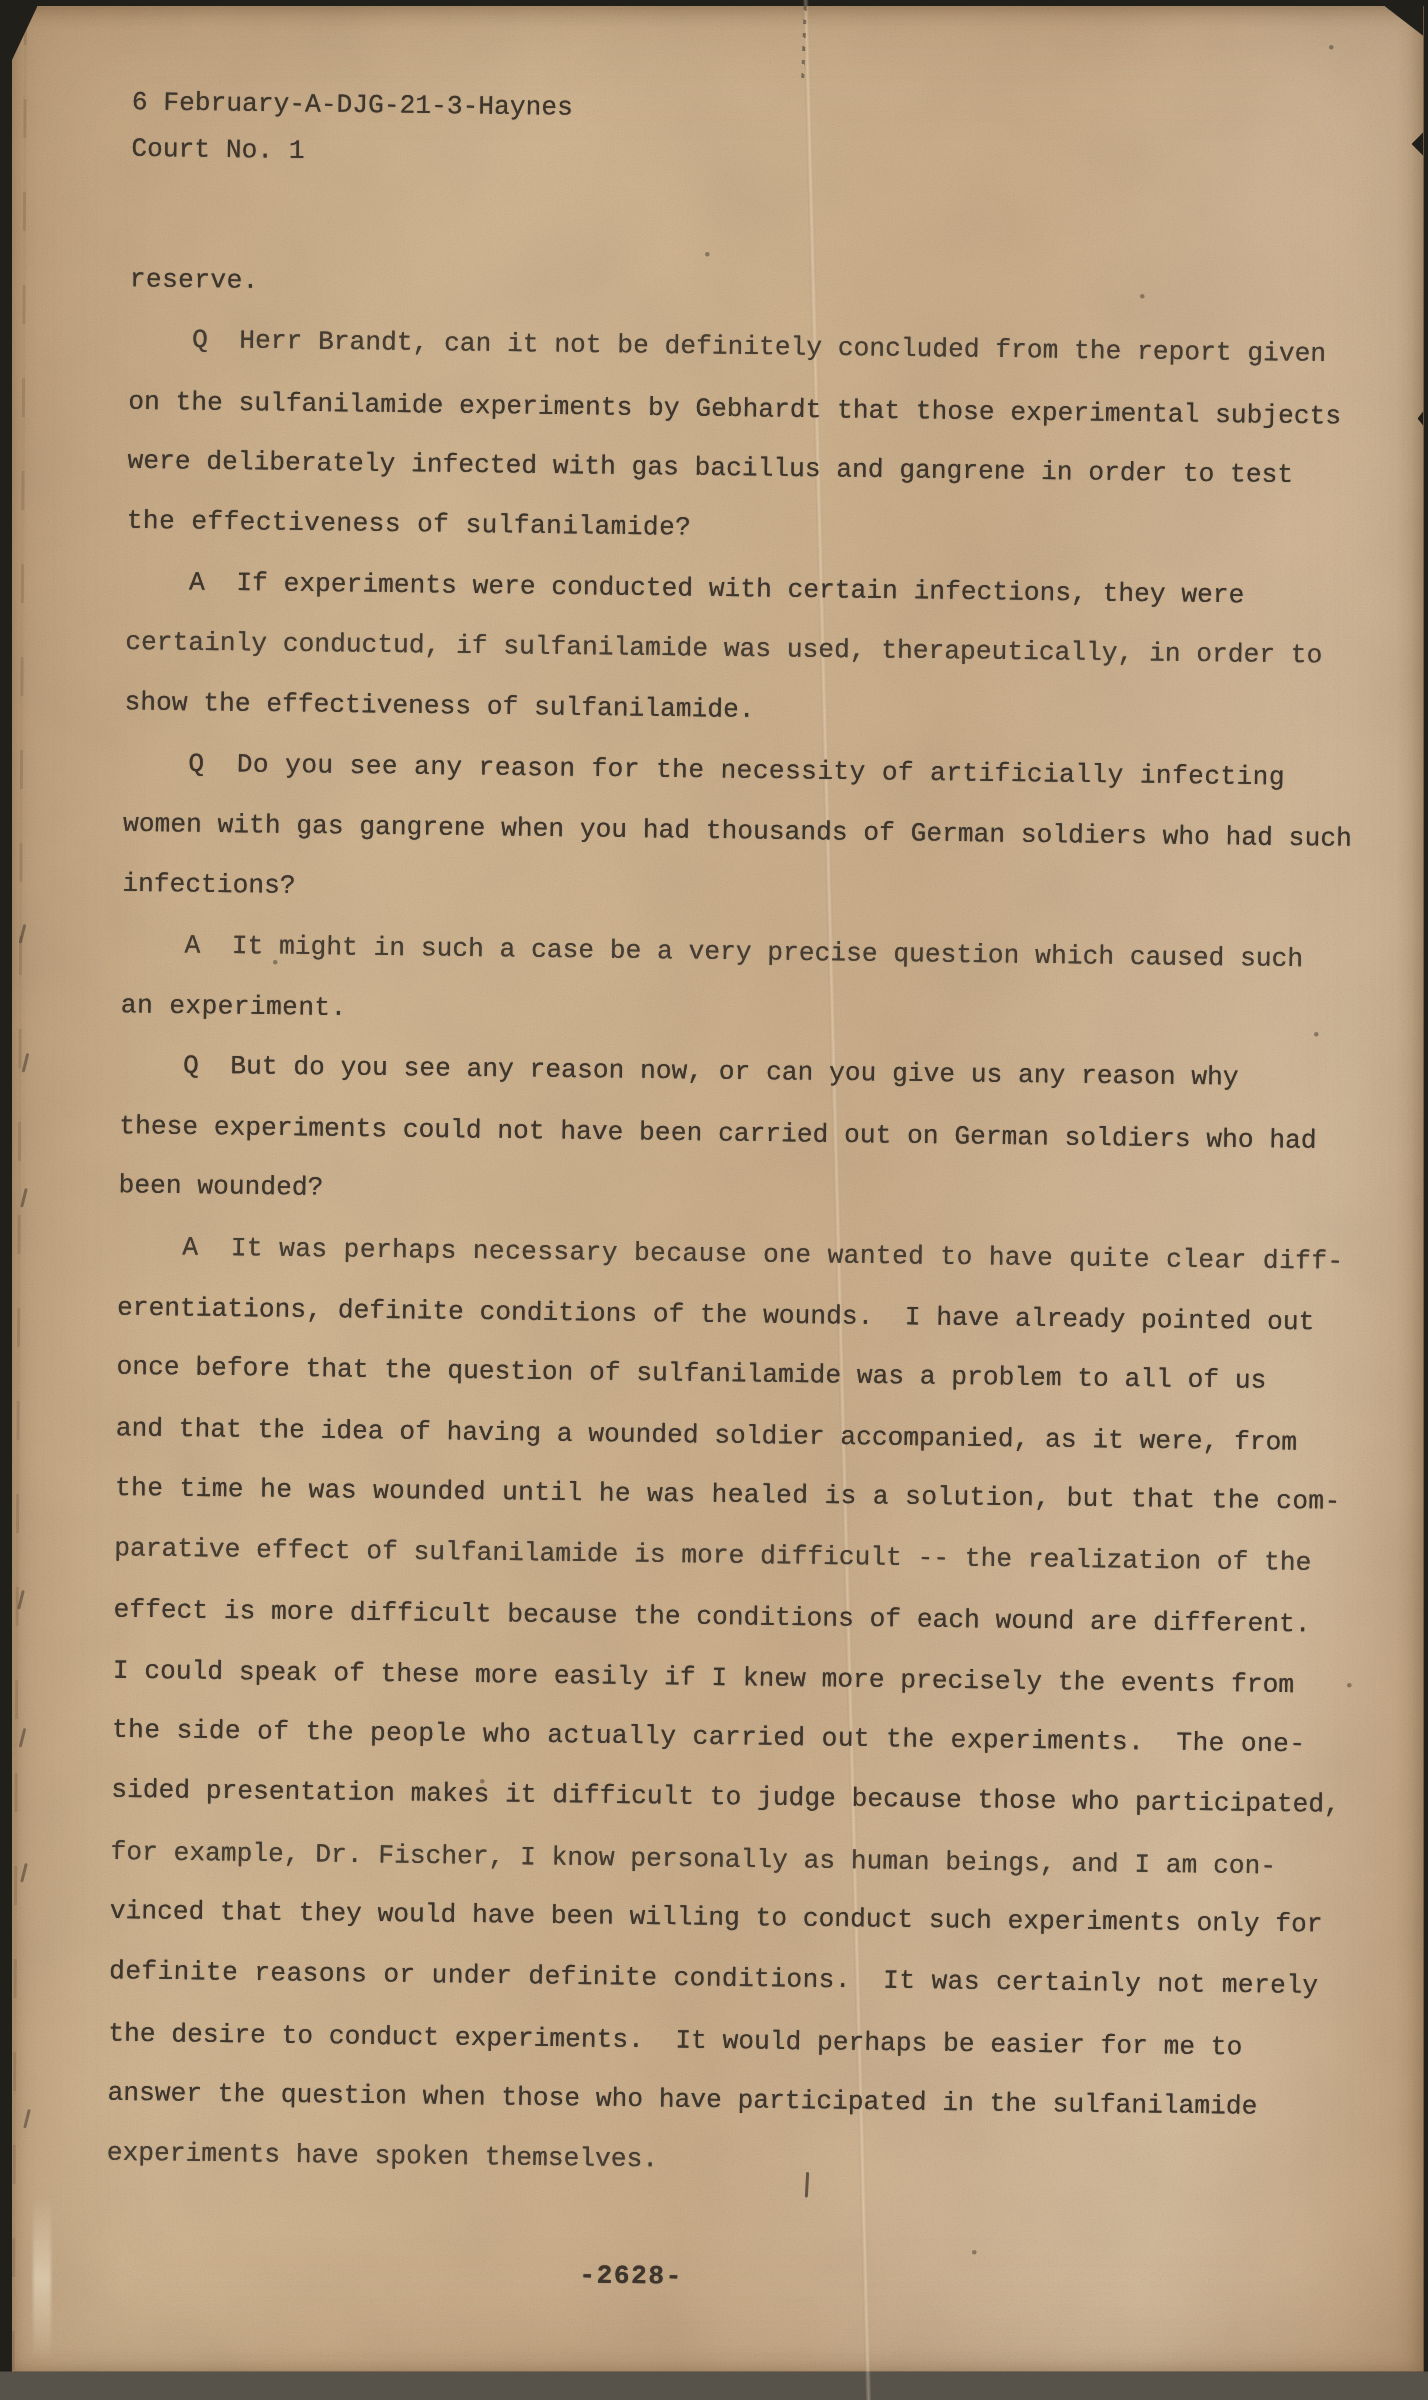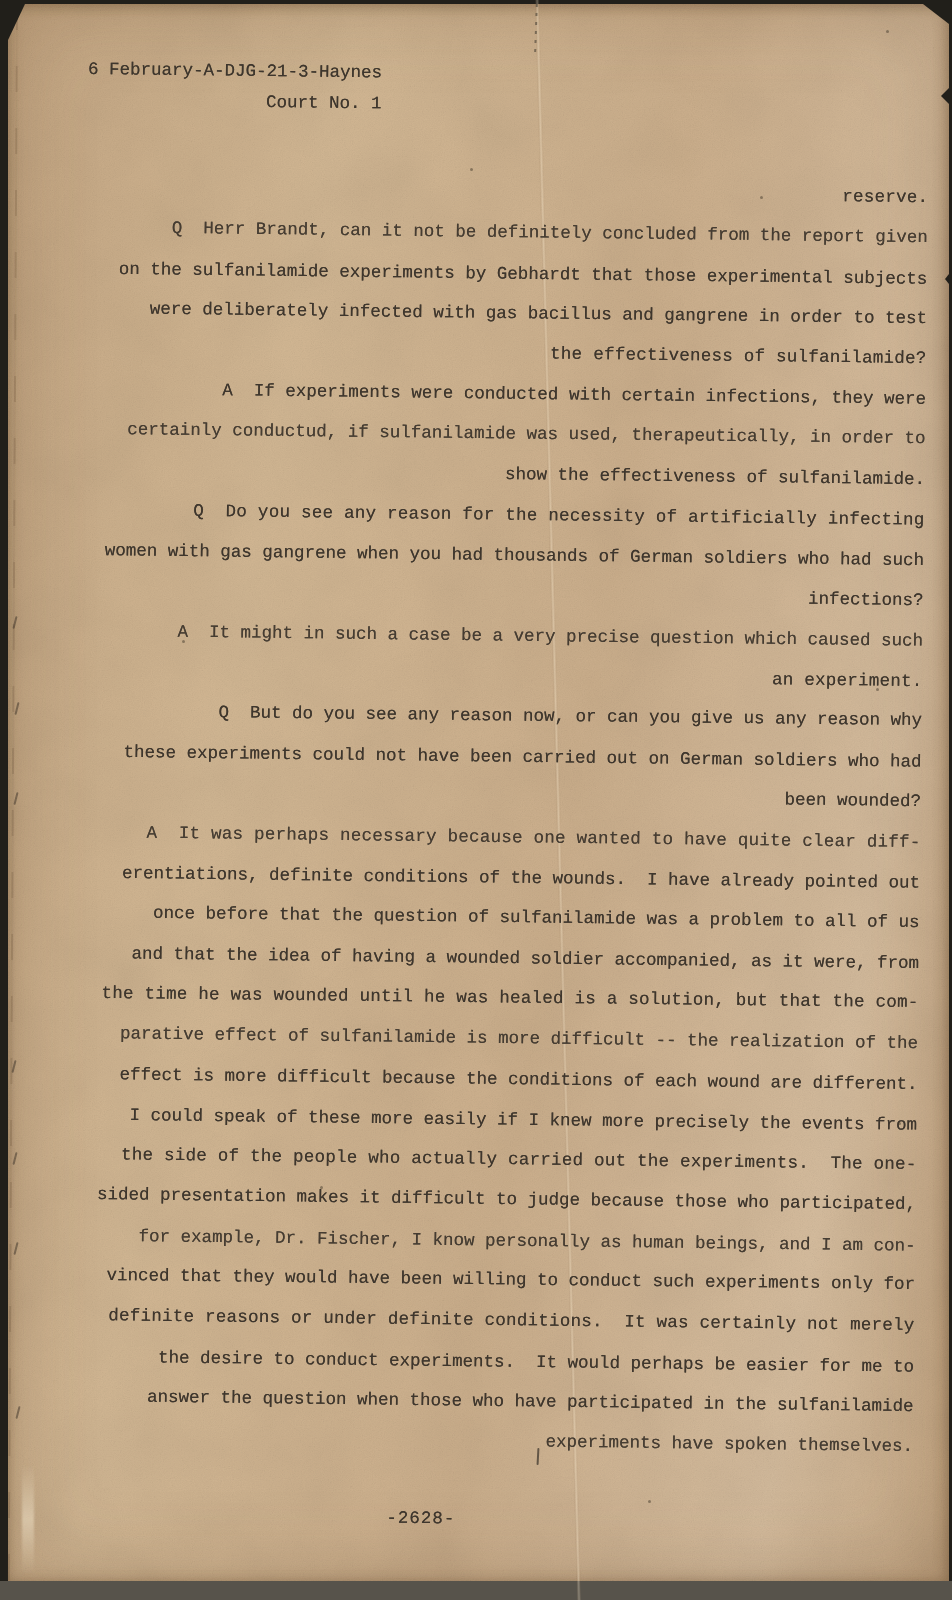--- a/index.html
+++ b/index.html
@@ -15,21 +15,20 @@
   .edge-bottom-strip{position:absolute;left:0;right:0;bottom:0;height:19px;background:var(--edge-bottom);}
 
   .paper{
     position:absolute;left:8px;top:4px;right:3px;bottom:19px;
     background:linear-gradient(100deg,#c6a884 0%,#d3b894 28%,#cdb08d 58%,#d6bd9e 84%,#c8aa86 100%);
     box-shadow:
       inset 0 0 85px rgba(110,80,50,.28),
       inset 0 0 16px rgba(110,80,50,.22),
       inset -5px 0 12px rgba(120,90,60,.25),
       inset 0 4px 10px rgba(120,90,60,.22);
-    text-align: right;
   }
 
   .texture{position:absolute;inset:0;width:100%;height:100%;mix-blend-mode:multiply;pointer-events:none;}
 
   
   .crease{position:absolute;pointer-events:none;}
   .crease-center{
     left:527px;top:-10px;width:4px;height:1640px;transform:rotate(-1.5deg);transform-origin:top left;
     background:linear-gradient(90deg,rgba(120,90,60,.16),rgba(250,236,210,.42),rgba(120,90,60,.10));
     opacity:.75;
@@ -47,21 +46,21 @@
   .doc-header{position:absolute;left:80px;top:50px;}
   .doc-header .t{line-height:31px;}
 
   .bodytext{position:absolute;left:62px;top:163px;width:860px;}
   .bodytext .line{height:40.3px;line-height:40.3px;padding-left:18px;}
   .bodytext .line:nth-child(3n){transform:translateY(.6px);}
   .bodytext .line:nth-child(4n+1){letter-spacing:.25px;}
   .bodytext .line:nth-child(7n){transform:translateY(-.6px) rotate(-.06deg);}
   .bodytext .line:nth-child(5n+2){opacity:.94;}
 
-  .pagenum{position:absolute;left:396px;top:1500px;font-size:17.5px;letter-spacing:1px;font-weight:normal;}
+  .pagenum{position:absolute;left:396px;top:1500px;font-size:17.5px;letter-spacing:1px;font-weight:bold;}
 
   
   .corner{position:absolute;background:var(--edge-dark);pointer-events:none;}
   .corner-tl{left:0;top:0;width:17px;height:36px;clip-path:polygon(0 0,100% 0,0 100%);}
   .corner-tr{right:0;top:0;width:26px;height:20px;clip-path:polygon(0 0,100% 0,100% 100%);}
   .notch-right{right:0;top:84px;width:8px;height:16px;clip-path:polygon(100% 0,0 50%,100% 100%);}
   .notch-right2{right:0;top:270px;width:4px;height:10px;clip-path:polygon(100% 0,0 50%,100% 100%);}
 
   .smudge-top{
     position:absolute;left:527px;top:0;width:2px;height:48px;

